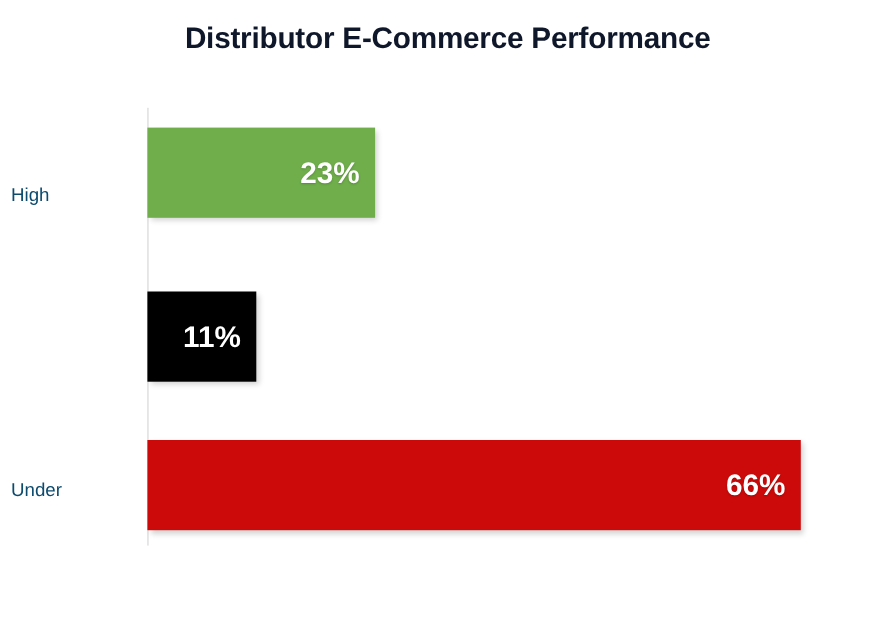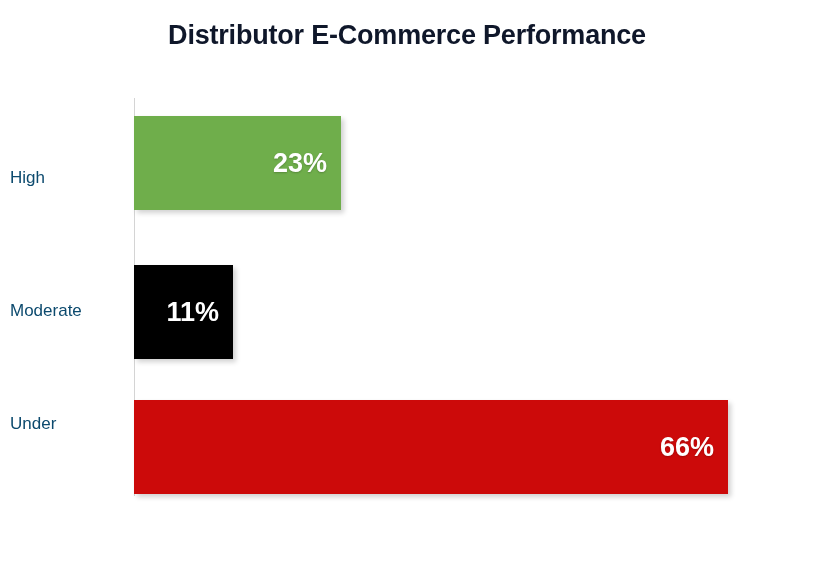--- a/index.html
+++ b/index.html
@@ -53,21 +53,21 @@
   }
 
   
   .bar-row {
     position: absolute;
     left: 0;
     height: 110px;
   }
   .bar {
     position: relative;
-    height: 94px;
+    height: 82px;
     box-sizing: border-box;
     display: flex;
     align-items: center;
     justify-content: flex-end;
     box-shadow: 3px 3px 5px rgba(0, 0, 0, 0.18);
   }
   .bar-value {
     font-size: 27px;
     font-weight: bold;
     color: #ffffff;
@@ -89,22 +89,21 @@
   }
 </style>
 </head>
 <body>
 
 <div id="chart-root">
 
   <div id="chart-title">Distributor E-Commerce Performance</div>
 
   <div class="cat-label" style="top:168px;">High</div>
-  <div class="cat-label" style="top:301px;">Moderate</div>
-  <div class="cat-label" style="top:414px;">Under</div>
+  <div class="cat-label" style="top:436px;">Under</div>
 
   <div id="plot-area">
 
     <div id="axis-line"></div>
 
     <div class="bar-row" style="top:18px;">
       <div class="bar" style="width:207px; background:#6FAE4B;">
         <span class="bar-value">23%</span>
       </div>
     </div>

